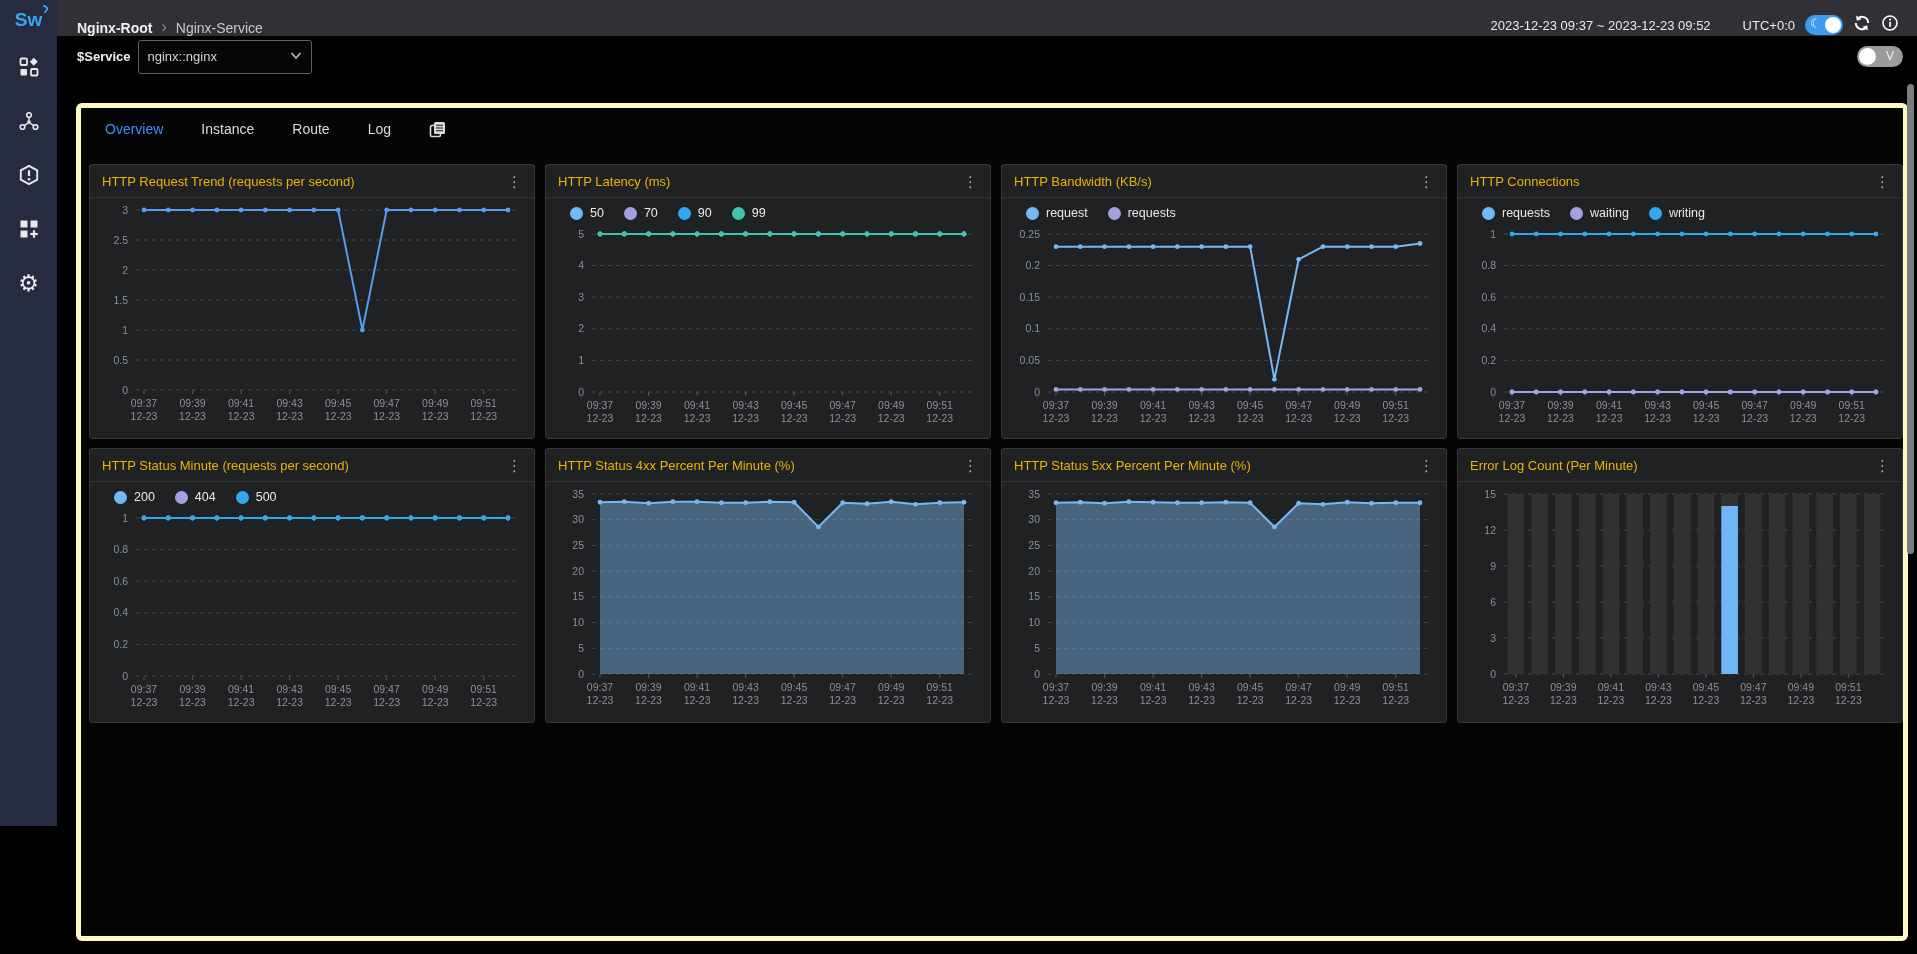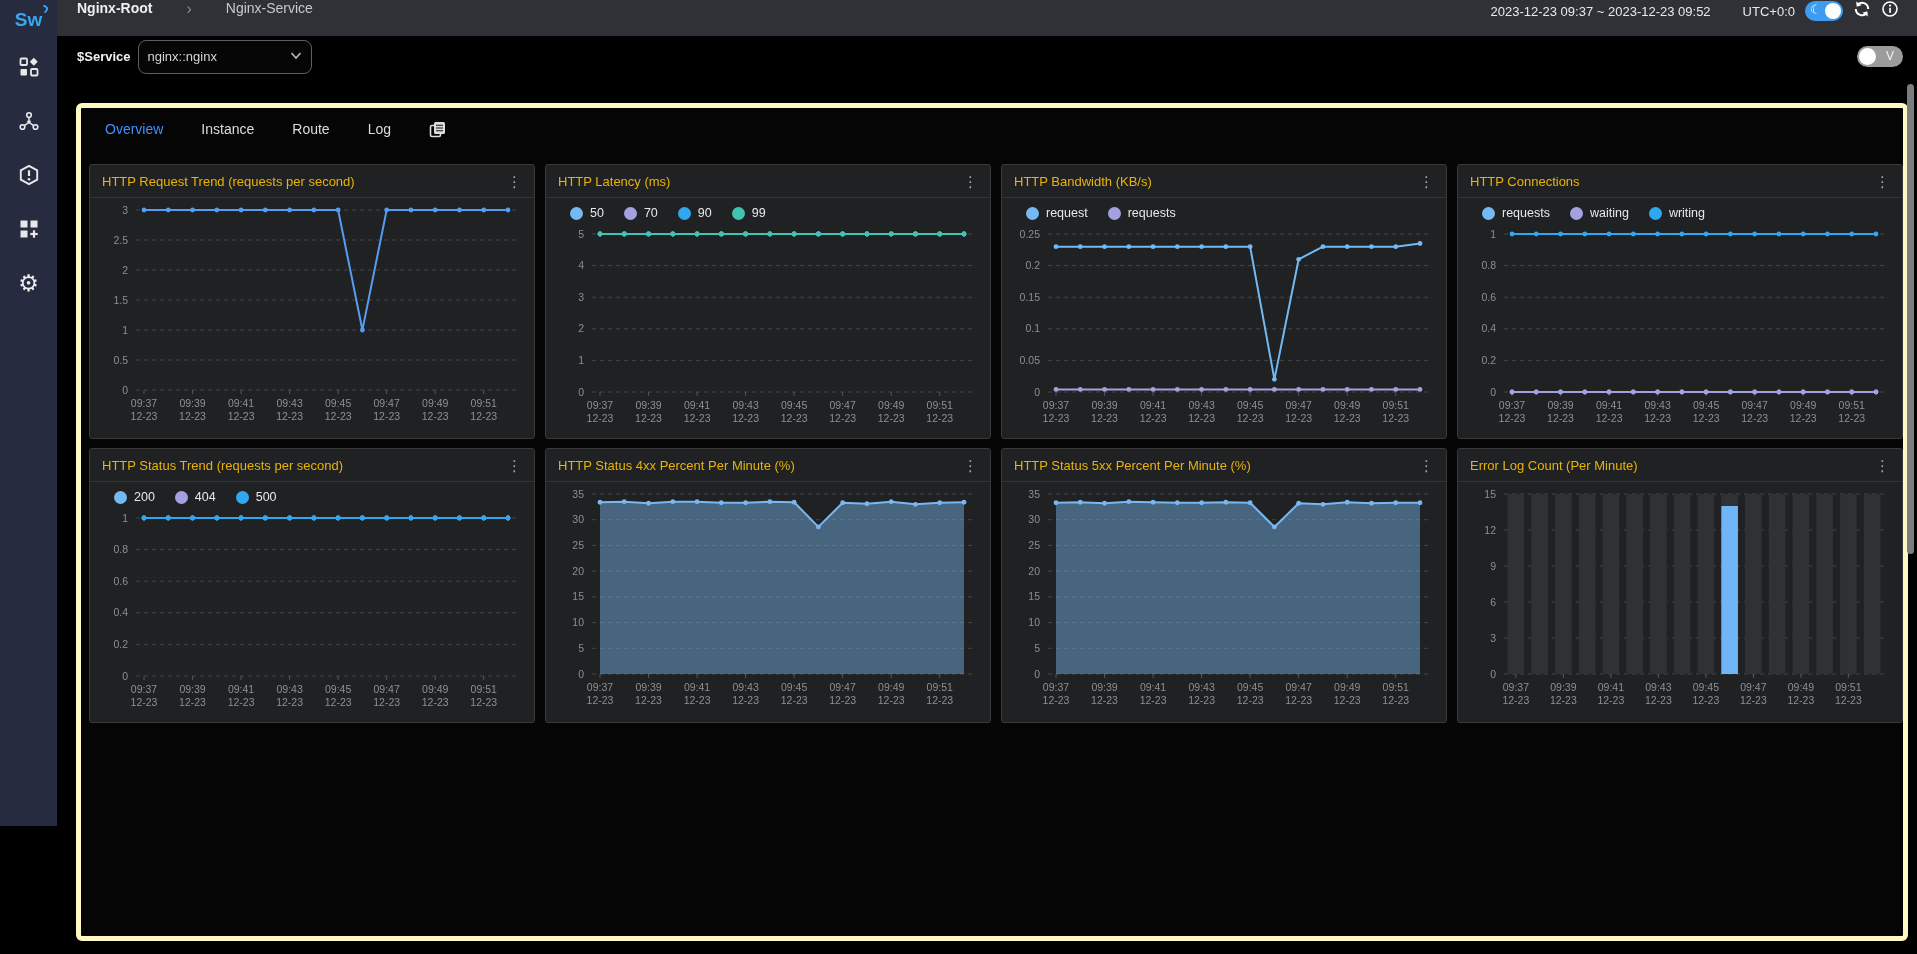--- a/index.html
+++ b/index.html
@@ -13,37 +13,37 @@
     color:#35A7F0; font-size:19px; font-weight:bold; }
   .logo-arc { position:absolute; top:5px; right:9px; width:8px; height:8px;
     border:2px solid transparent; border-top:2px solid #35A7F0; border-right:2px solid #35A7F0;
     border-radius:50%; transform:rotate(35deg); }
   .side-item { height:54px; width:57px; display:flex; align-items:center; justify-content:center; cursor:pointer; }
   .side-item svg { display:block; }
   .gear-glyph { color:#ECECEC; font-size:23px; line-height:1; }
 
   
   .topbar { position:absolute; left:57px; top:0; width:1860px; height:36px; background:#2F3136;
-    display:flex; align-items:flex-start; padding:0 18px 0 20px;gap:25px; }
+    display:flex; align-items:flex-end; padding:0 18px 0 20px; }
   .crumb-root { color:#EFEFEF; font-size:14px; font-weight:bold; }
   .crumb-sep { color:#8A8A8A; font-size:16px; margin:0 9px; }
   .crumb-cur { color:#C9C9C9; font-size:14px; }
   .topbar-right { margin-left:auto; display:flex; align-items:center; gap:10px; }
   .time-range { color:#E9E9E9; font-size:13px; margin-right:22px; cursor:pointer; }
   .tz { color:#E9E9E9; font-size:13px; }
   .moon-toggle { position:relative; width:38px; height:20px; border-radius:10px; background:#3D9BF0; cursor:pointer; }
   .moon-toggle .moon { position:absolute; left:5px; top:1px; color:#fff; font-size:13px; }
   .moon-toggle .knob { position:absolute; right:2px; top:2px; width:16px; height:16px; border-radius:50%; background:#fff; }
   .icon-btn { display:flex; align-items:center; cursor:pointer; }
 
   
   .subbar { position:absolute; left:57px; top:36px; width:1860px; height:41px; background:#000;
     display:flex; align-items:center; padding:0 14px 0 20px; }
   .svc-label { color:#F0F0F0; font-size:13px; font-weight:bold; margin-right:7px; }
-  .svc-select { width:174px; height:26px; border:1px solid #5F5F5F; border-radius:8px; background:#060606;
+  .svc-select { width:174px; height:26px; border:1px solid #5F5F5F; border-radius:3px; background:#060606;
     color:#D5D5D5; font-size:13px; display:flex; align-items:center; padding:16px 9px; cursor:pointer; }
   .svc-select .chev { margin-left:auto; }
   .view-toggle { position:relative; margin-left:auto; width:46px; height:21px; border-radius:11px; background:#9C9C9C; cursor:pointer; }
   .view-toggle .knob { position:absolute; left:2px; top:2px; width:17px; height:17px; border-radius:50%; background:#fff; }
   .view-toggle .vt-label { position:absolute; right:9px; top:3px; color:#F4F4F4; font-size:12px; }
 
   
   .main-box { position:absolute; left:76px; top:103px; width:1832px; height:838px;
     border:5px solid #fef9c3; border-radius:6px; background:#050505; }
   .tab-bar { position:absolute; left:0; top:0; right:0; height:42px; display:flex; align-items:center;
@@ -577,21 +577,21 @@
           <circle cx="296.66666666666663" cy="8" r="2.4" fill="#30A8F0"></circle>
           <circle cx="320.93333333333334" cy="8" r="2.4" fill="#30A8F0"></circle>
           <circle cx="345.2" cy="8" r="2.4" fill="#30A8F0"></circle>
           <circle cx="369.46666666666664" cy="8" r="2.4" fill="#30A8F0"></circle>
           <circle cx="393.73333333333335" cy="8" r="2.4" fill="#30A8F0"></circle>
           <circle cx="418" cy="8" r="2.4" fill="#30A8F0"></circle>
         </svg>
       </section>
       <section class="panel">
         <div class="panel-head">
-          <span class="panel-title">HTTP Status Trend (requests per second)</span>
+          <span class="panel-title">HTTP Status Minute (requests per second)</span>
           <span class="kebab">⋮</span>
         </div>
         <div class="legend">
           <span class="legend-item">
             <span class="legend-dot" style="background: rgb(115, 185, 244);"></span>
             <span>200</span>
           </span>
           <span class="legend-item">
             <span class="legend-dot" style="background: rgb(164, 161, 225);"></span>
             <span>404</span>

